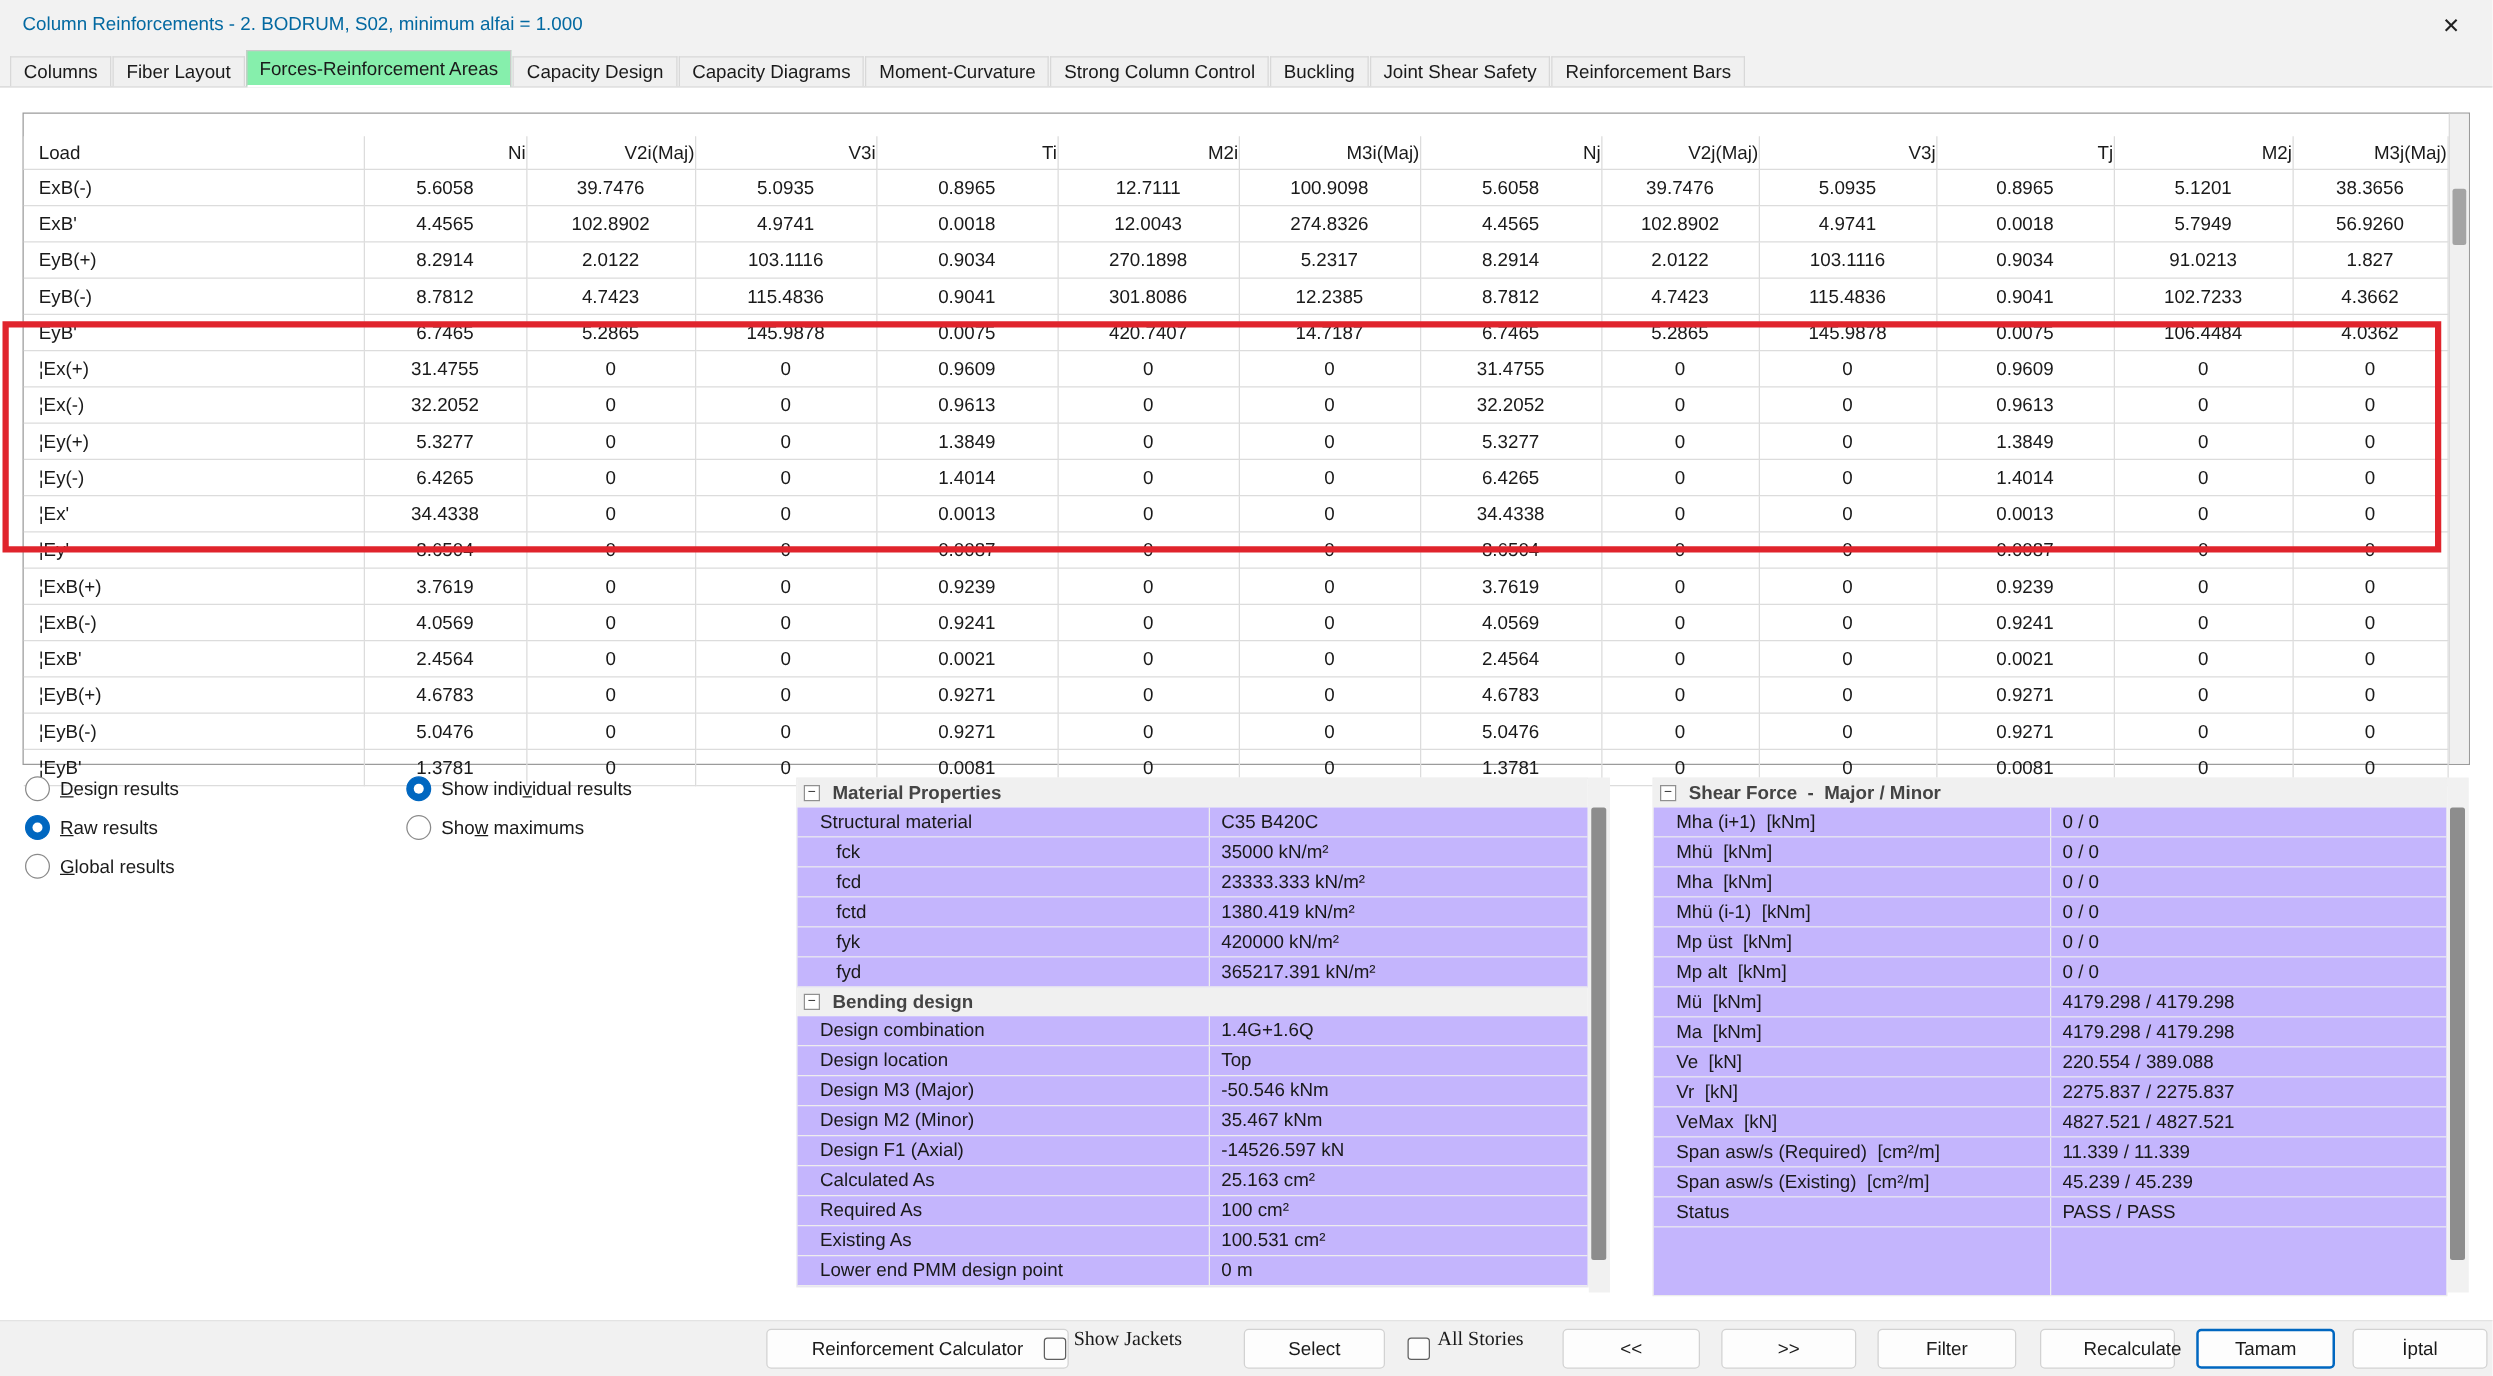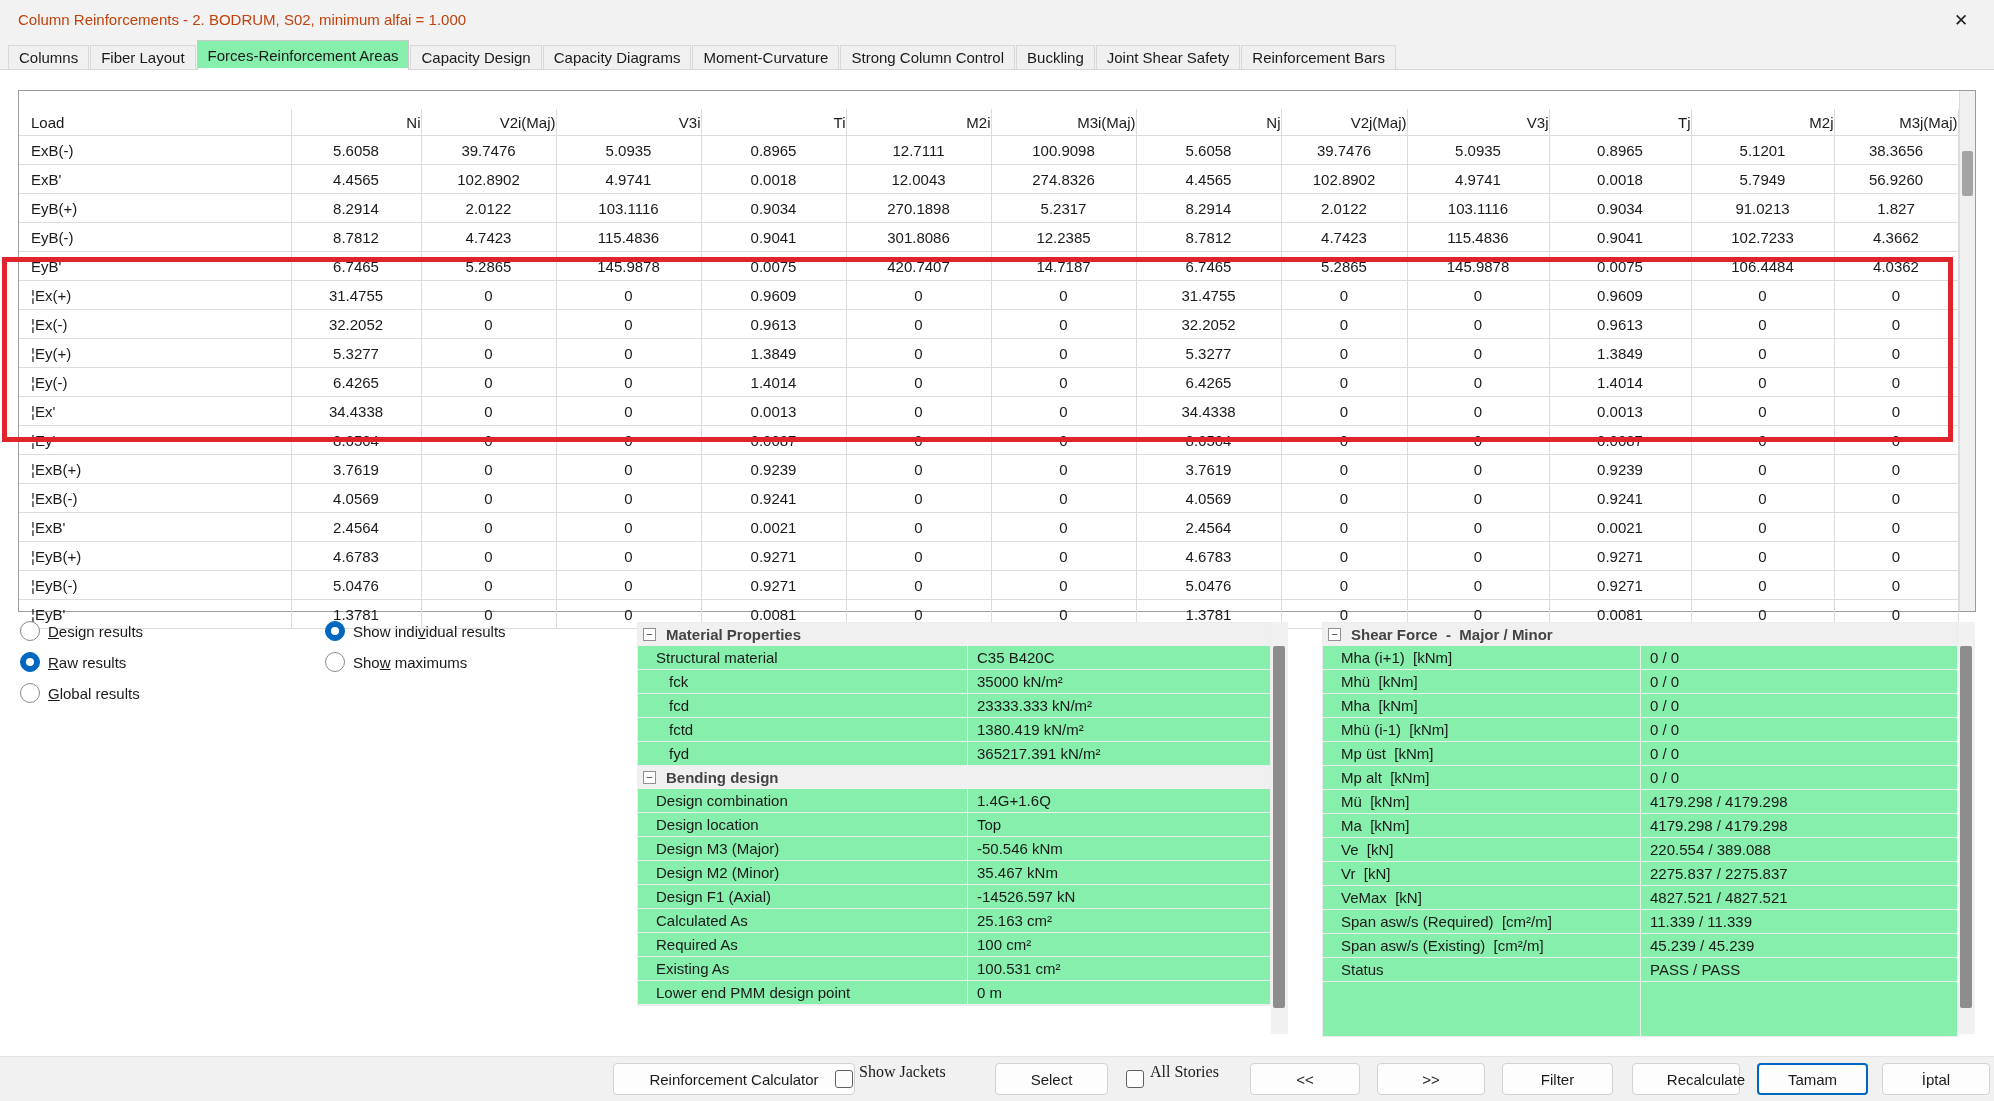--- a/index.html
+++ b/index.html
@@ -2,21 +2,21 @@
 <html style="--accent: #0067c0;"><head>
 <meta charset="utf-8">
 <style>
   html,body{margin:0;padding:0;}
   body{width:1994px;height:1101px;overflow:hidden;background:#fff;
        font-family:"Liberation Sans",sans-serif;color:#1a1a1a;}
   .dialog{position:relative;width:1994px;height:1101px;background:#fff;}
 
   
   .titlebar{position:absolute;left:0;top:0;right:0;height:40px;background:#f2f2f2;}
-  .title{position:absolute;left:18px;top:11px;font-size:15px;color:#c2410c;white-space:pre;}
+  .title{position:absolute;left:18px;top:11px;font-size:15px;color:#0369a1;white-space:pre;}
   .close-btn{position:absolute;right:12px;top:5px;width:42px;height:30px;display:flex;
              align-items:center;justify-content:center;font-size:17px;color:#222;}
 
   
   .tabstrip{position:absolute;left:0;top:40px;right:0;height:30px;background:#f2f2f2;
             border-bottom:1px solid #d6d6d6;box-sizing:border-box;}
   .tabs{position:absolute;left:8px;bottom:0;display:flex;align-items:flex-end;}
   .tab{height:24px;box-sizing:border-box;display:flex;align-items:center;padding:0 10px;
        font-size:15px;background:#f0f0f0;border:1px solid #d8d8d8;border-bottom:none;
        margin-right:1px;white-space:pre;}
@@ -52,21 +52,21 @@
   
   .panel{position:absolute;top:622px;font-size:15px;background:#fff;border:1px solid #ececec;
          box-sizing:border-box;}
   #panel-left{left:637px;width:634px;}
   #panel-right{left:1322px;width:636px;}
   .pgroup-header{height:23px;background:#f0f0f0;display:flex;align-items:center;gap:10px;
                  padding-left:5px;box-sizing:border-box;color:#444;font-weight:bold;white-space:pre;}
   .collapse{width:13px;height:13px;border:1px solid #909090;background:#fff;display:flex;
             align-items:center;justify-content:center;font-size:11px;line-height:1;
             color:#333;font-weight:400;box-sizing:border-box;flex:0 0 auto;}
-  .prow{height:24px;box-sizing:border-box;display:flex;border-bottom:1px solid #ededed;background:#86efac;}
+  .prow{height:24px;box-sizing:border-box;display:flex;border-bottom:1px solid #ededed;background:#c4b5fd;}
   .plabel{box-sizing:border-box;padding-left:18px;display:flex;align-items:center;
           border-right:1px solid #ededed;white-space:pre;overflow:hidden;}
   #panel-left .plabel{width:330px;}
   #panel-right .plabel{width:318px;}
   .plabel.indent{padding-left:31px;}
   .pvalue{flex:1;padding-left:9px;display:flex;align-items:center;white-space:pre;overflow:hidden;}
   .prow.filler{height:54px;border-bottom:none;}
   .panel-scroll{position:absolute;width:17px;background:#f1f1f1;top:622px;height:412px;}
   .panel-scroll .thumb{position:absolute;left:2px;width:12px;background:#8d8d8d;border-radius:2px;
                        top:24px;height:362px;}
@@ -458,20 +458,24 @@
       </div>
       <div class="prow">
         <span class="plabel indent">fcd</span>
         <span class="pvalue">23333.333 kN/m²</span>
       </div>
       <div class="prow">
         <span class="plabel indent">fctd</span>
         <span class="pvalue">1380.419 kN/m²</span>
       </div>
       <div class="prow">
+        <span class="plabel indent">fyk</span>
+        <span class="pvalue">420000 kN/m²</span>
+      </div>
+      <div class="prow">
         <span class="plabel indent">fyd</span>
         <span class="pvalue">365217.391 kN/m²</span>
       </div>
       <div class="pgroup-header" style="background: rgb(240, 240, 240);"><span class="collapse">−</span><span>Bending design</span></div>
       <div class="prow">
         <span class="plabel">Design combination</span>
         <span class="pvalue">1.4G+1.6Q</span>
       </div>
       <div class="prow">
         <span class="plabel">Design location</span>

